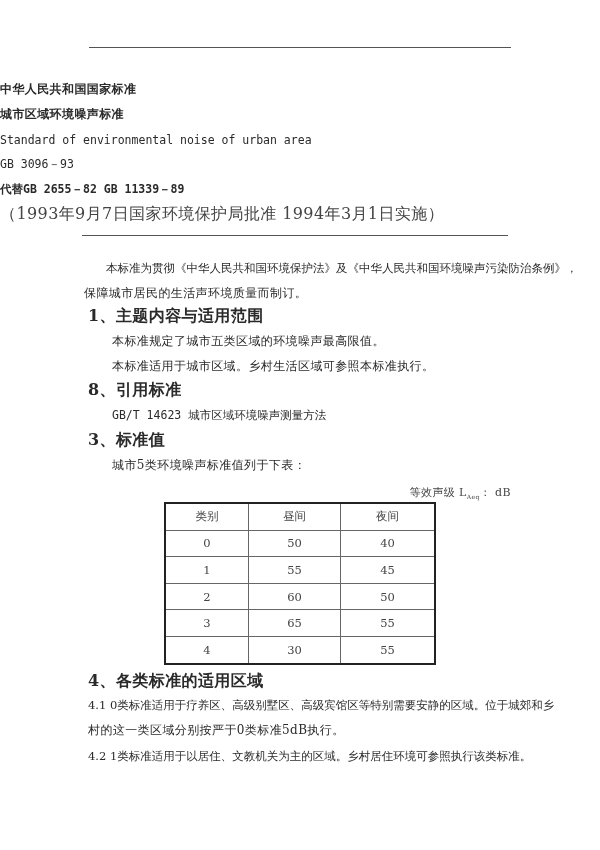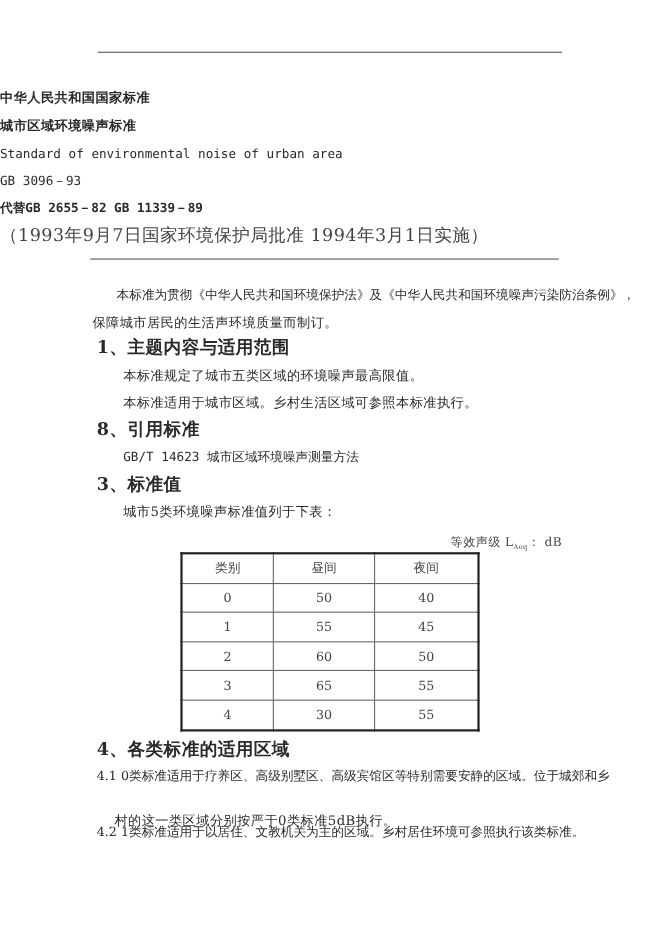--- a/index.html
+++ b/index.html
@@ -145,14 +145,14 @@
     <tr>
       <td>4</td>
       <td>30</td>
       <td>55</td>
     </tr>
   </tbody>
 </table>
 
 <div class="line heading" style="top:673px;">4、各类标准的适用区域</div>
 <div class="line para-left" style="left:88px; top:697px; font-size:11.5px; letter-spacing:0;">4.1 0类标准适用于疗养区、高级别墅区、高级宾馆区等特别需要安静的区域。位于城郊和乡</div>
-<div class="line para-left" style="top:738px;margin-left:16px;">村的这一类区域分别按严于0类标准5dB执行。</div>
+<div class="line para-left" style="top:722px;">村的这一类区域分别按严于0类标准5dB执行。</div>
 <div class="line para-left" style="left:88px; top:748px; font-size:11.5px; letter-spacing:0;">4.2 1类标准适用于以居住、文教机关为主的区域。乡村居住环境可参照执行该类标准。</div>
 
 </body></html>

